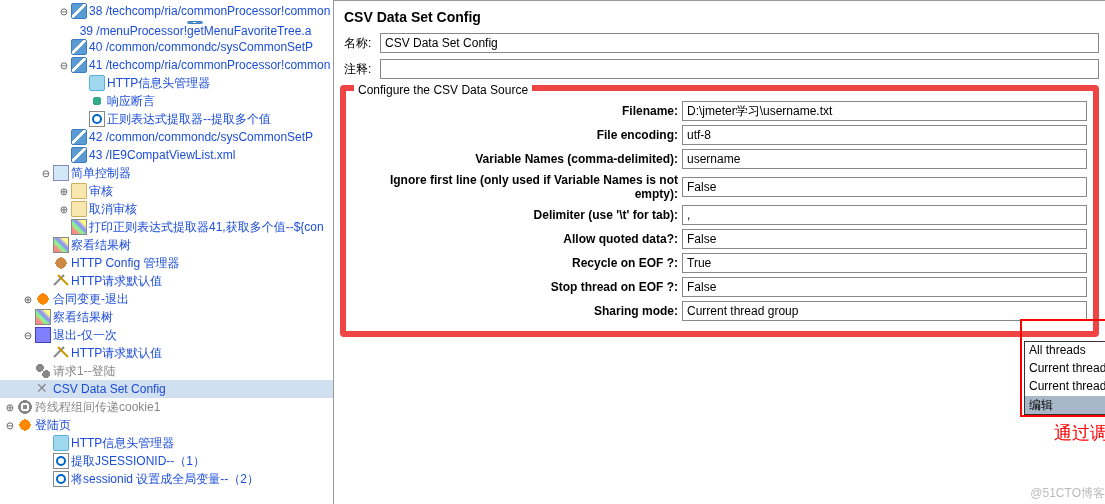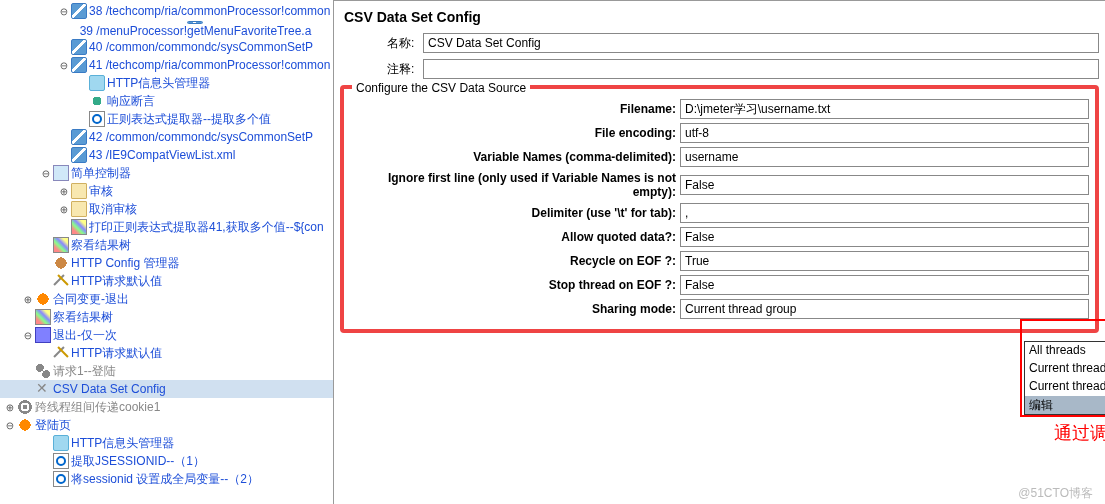--- a/index.html
+++ b/index.html
@@ -27,34 +27,34 @@
 .badge-icon { background: radial-gradient(circle, #f80 50%, transparent 50%); }
 .threadgroup-icon { background: radial-gradient(circle at 30% 30%, #888 25%, transparent 25%), radial-gradient(circle at 70% 70%, #888 25%, transparent 25%); }
 .once-icon { background: #8080ff; border: 1px solid #4040c0; font-size: 9px; color: #fff; text-align: center; line-height: 14px; }
 .csv-icon { position: relative; }
 .csv-icon::before { content: "✕"; position: absolute; color: #888; font-size: 14px; line-height: 14px; left: 1px; }
 .disabled-label { color: #888; }
 
 .right-panel { flex: 1; padding: 4px 6px; position: relative; border-top: 1px solid #999; }
 .title-row { font-size: 14px; font-weight: bold; margin: 4px 0 8px 4px; }
 .form-row { display: flex; align-items: center; margin-bottom: 6px; }
-.form-row .lbl { width: 40px; text-align: left; padding-left: 4px; margin-left: 43px; }
+.form-row .lbl { width: 40px; text-align: left; padding-left: 4px; }
 .form-row input { flex: 1; border: 1px solid #888; height: 20px; padding: 0 4px; font-size: 12px; }
-.fieldset { border: 4px solid #ef4444; border-radius: 4px; margin-top: 6px; padding: 10px 6px 6px 6px; position: relative; }
+.fieldset { border: 6px solid #ef4444; border-radius: 4px; margin-top: 6px; padding: 10px 6px 6px 6px; position: relative; }
 .fieldset-legend { position: absolute; top: -8px; left: 8px; background: #fff; padding: 0 4px; font-size: 12px; }
 .config-row { display: flex; align-items: center; margin-bottom: 4px; }
 .config-row .clabel { width: 330px; text-align: right; font-weight: bold; font-size: 12px; padding-right: 4px; }
 .config-row input, .config-row select { flex: 1; border: 1px solid #888; height: 20px; padding: 0 4px; font-size: 12px; background: #fff; }
 .dropdown-open { position: absolute; left: 690px; top: 340px; width: 180px; border: 1px solid #333; background: #fff; z-index: 10; }
 .dropdown-open .opt { height: 18px; padding: 1px 4px; font-size: 12px; cursor: pointer; }
 .dropdown-open .opt.sel { background: #a8b8c8; }
 .red-box { position: absolute; border: 2px solid #f00; pointer-events: none; }
 .red-box.r1 { left: 686px; top: 318px; width: 186px; height: 98px; }
 .annotation { position: absolute; color: #f00; font-size: 18px; left: 720px; top: 420px; width: 360px; line-height: 24px; }
-.watermark { position: absolute; right: 12px; bottom: 2px; color: #bbb; font-size: 12px; margin-left: 32px; }
+.watermark { position: absolute; right: 0; bottom: 2px; color: #bbb; font-size: 12px; margin-left: 32px; }
 </style>
 </head>
 <body>
 
 <div class="container">
   <div class="tree-panel" id="tree">
       <div class="tree-node" style="padding-left: 58px;">
         <span class="toggle">⊖</span>
         <span class="icon sampler-icon"></span>
         <span class="label">38 /techcomp/ria/commonProcessor!common</span>

